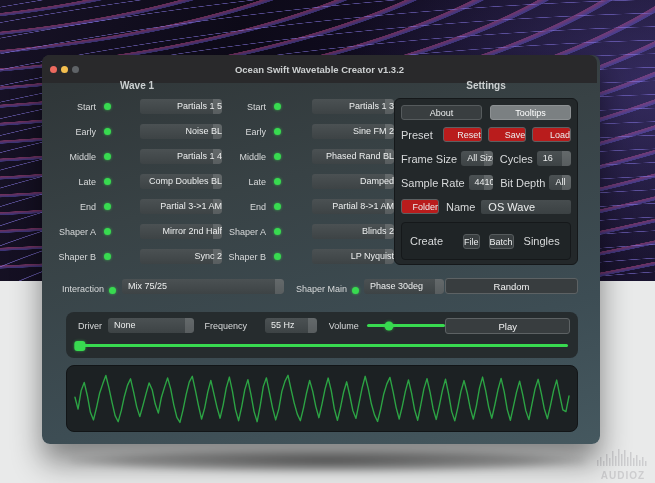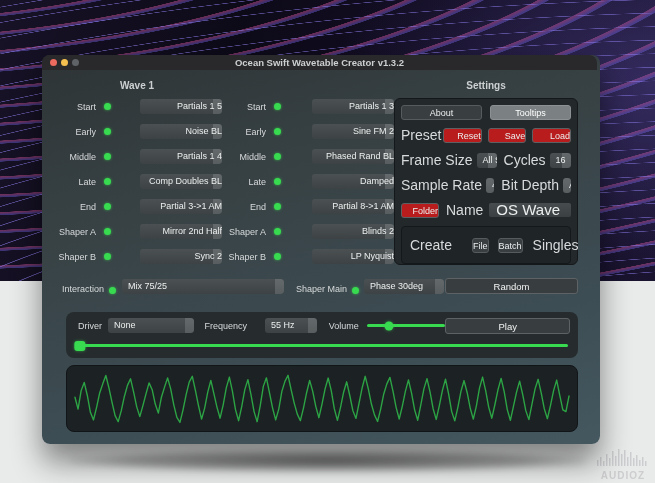--- a/index.html
+++ b/index.html
@@ -31,21 +31,21 @@
   .watermark .wm-text{font-size:10px;font-weight:bold;letter-spacing:1px;}
   
   .window{
     position:absolute;left:42px;top:55px;width:558px;height:389px;
     border-radius:8px;
     background:linear-gradient(165deg,#2e3436 0%,#37４143 30%,#3c4b52 70%,#44575e 100%);
     background:linear-gradient(165deg,#2e3436 0%,#384245 35%,#3d4d54 72%,#45585f 100%);
     box-shadow:0 18px 30px rgba(0,0,0,0.45);
   }
   .titlebar{
-    position:absolute;left:0;top:0;right:3px;height:15px;
+    position:absolute;left:0;top:0;right:3px;height:28px;
     background:#29292b;border-radius:8px 8px 0 0;
     display:flex;align-items:center;
   }
   .lights{display:flex;gap:4px;margin-left:8px;}
   .light{width:7px;height:7px;border-radius:50%;}
   .light.red{background:#ed6a5f;}
   .light.yellow{background:#f4bf4f;}
   .light.gray{background:#5f6367;}
   .titletext{
     position:absolute;left:0;right:0;text-align:center;
@@ -69,32 +69,32 @@
     background:rgba(255,255,255,0.14);border-radius:0 3px 3px 0;
   }
   .wrow .dd{margin-left:auto;width:82px;}
   
   .settings{
     position:absolute;left:352px;top:43px;width:184px;height:167px;
     background:#23282a;border:1px solid #15181a;border-radius:6px;box-sizing:border-box;
     padding-top:6px;
   }
   .srow{display:flex;align-items:center;margin:0 6px 8px 6px;}
-  .slabel{font-size:14px;color:#d8dadb;white-space:nowrap;}
+  .slabel{font-size:11px;color:#d8dadb;white-space:nowrap;}
   .sbtn{
     height:15px;line-height:14px;text-align:center;border-radius:3px;box-sizing:border-box;
     background:#393e40;border:1px solid #565b5d;color:#eceeee;font-size:9px;cursor:default;
   }
   .sbtn.lit{background:#7b8082;border-color:#8d9193;color:#ffffff;}
   .sbtn.fill{background:#b91c1c;border-color:#5c6062;text-align:right;}
   .grow{flex:1;}
   .namefield{
     flex:1;height:14px;line-height:14px;border-radius:2px;
     background:linear-gradient(180deg,#474d4f,#3b4143);
-    color:#eceeee;font-size:15px;padding-left:7px;
+    color:#eceeee;font-size:11px;padding-left:7px;
   }
   .createbox{
     margin:0 6px;height:38px;border:1px solid #15181a;border-radius:4px;
     background:#1f2426;display:flex;align-items:center;padding:0 8px;box-sizing:border-box;
   }
   .singles-dot{width:7px;height:7px;border-radius:50%;background:#585c5e;margin-left:5px;}
   
   .interaction{position:absolute;left:20px;right:22px;top:224px;height:15px;display:flex;align-items:flex-end;}
   .ilabel{font-size:9px;color:#d8dadb;white-space:nowrap;}
   

